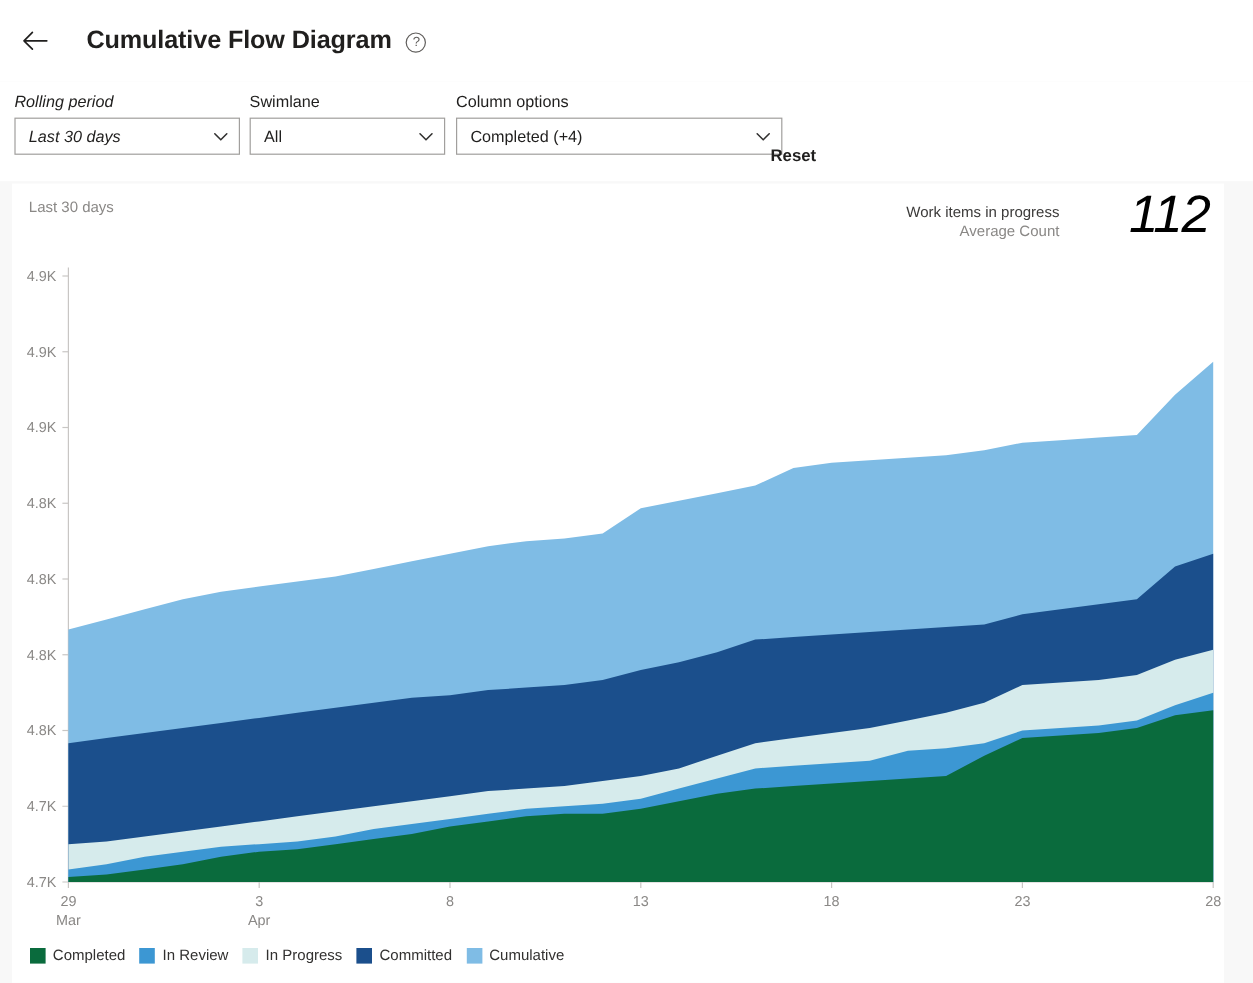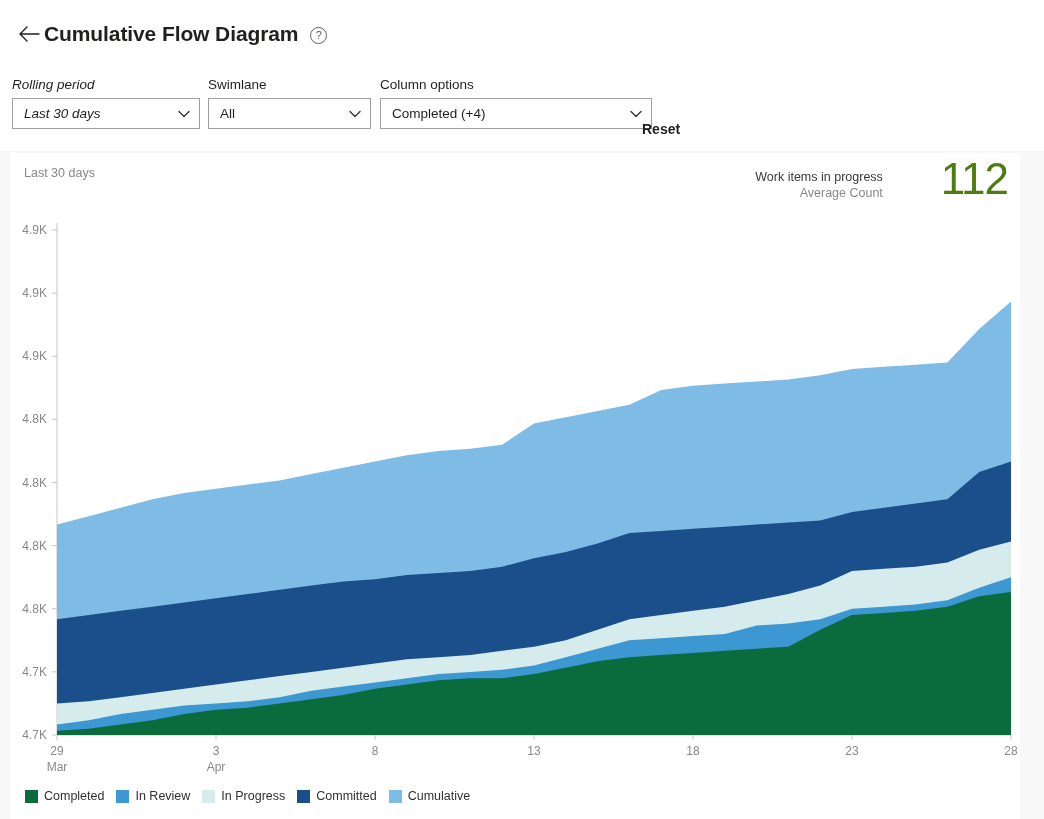--- a/index.html
+++ b/index.html
@@ -25,21 +25,21 @@
   .back-arrow {
     width: 30px; height: 30px;
     display: flex; align-items: center; justify-content: center;
     cursor: pointer;
     color: #201f1e;
   }
   .page-title {
     font-size: 21px;
     font-weight: 600;
     letter-spacing: -0.1px;
-    margin-left: 0;
+    margin-left: 28px;
     white-space: nowrap;
   }
   .help-icon {
     width: 17px; height: 17px;
     border: 1.3px solid #605e5c;
     border-radius: 50%;
     margin-left: 12px;
     margin-top: 2px;
     display: flex; align-items: center; justify-content: center;
     font-size: 11px;
@@ -116,23 +116,24 @@
   .stat-text {
     text-align: right;
     padding-top: 3px;
     padding-right: 10px;
   }
   .stat-title { font-size: 12.5px; color: #3b3a39; line-height: 16px; }
   .stat-sub   { font-size: 12.5px; color: #8a8886; line-height: 16px; }
   .stat-value {
     font-size: 44px;
     font-weight: 300;
-    color: #4d7c0f;
+    color: #000000;
     line-height: 44px;
     letter-spacing: -1px;
+    font-style: italic;
   }
 
   .plot-wrap { position: absolute; left: 0; top: 0; width: 1010px; height: 666px; }
   .cfd-svg { display: block; }
 
   
   .legend {
     position: absolute;
     left: 25px; top: 789px;
     display: flex;

